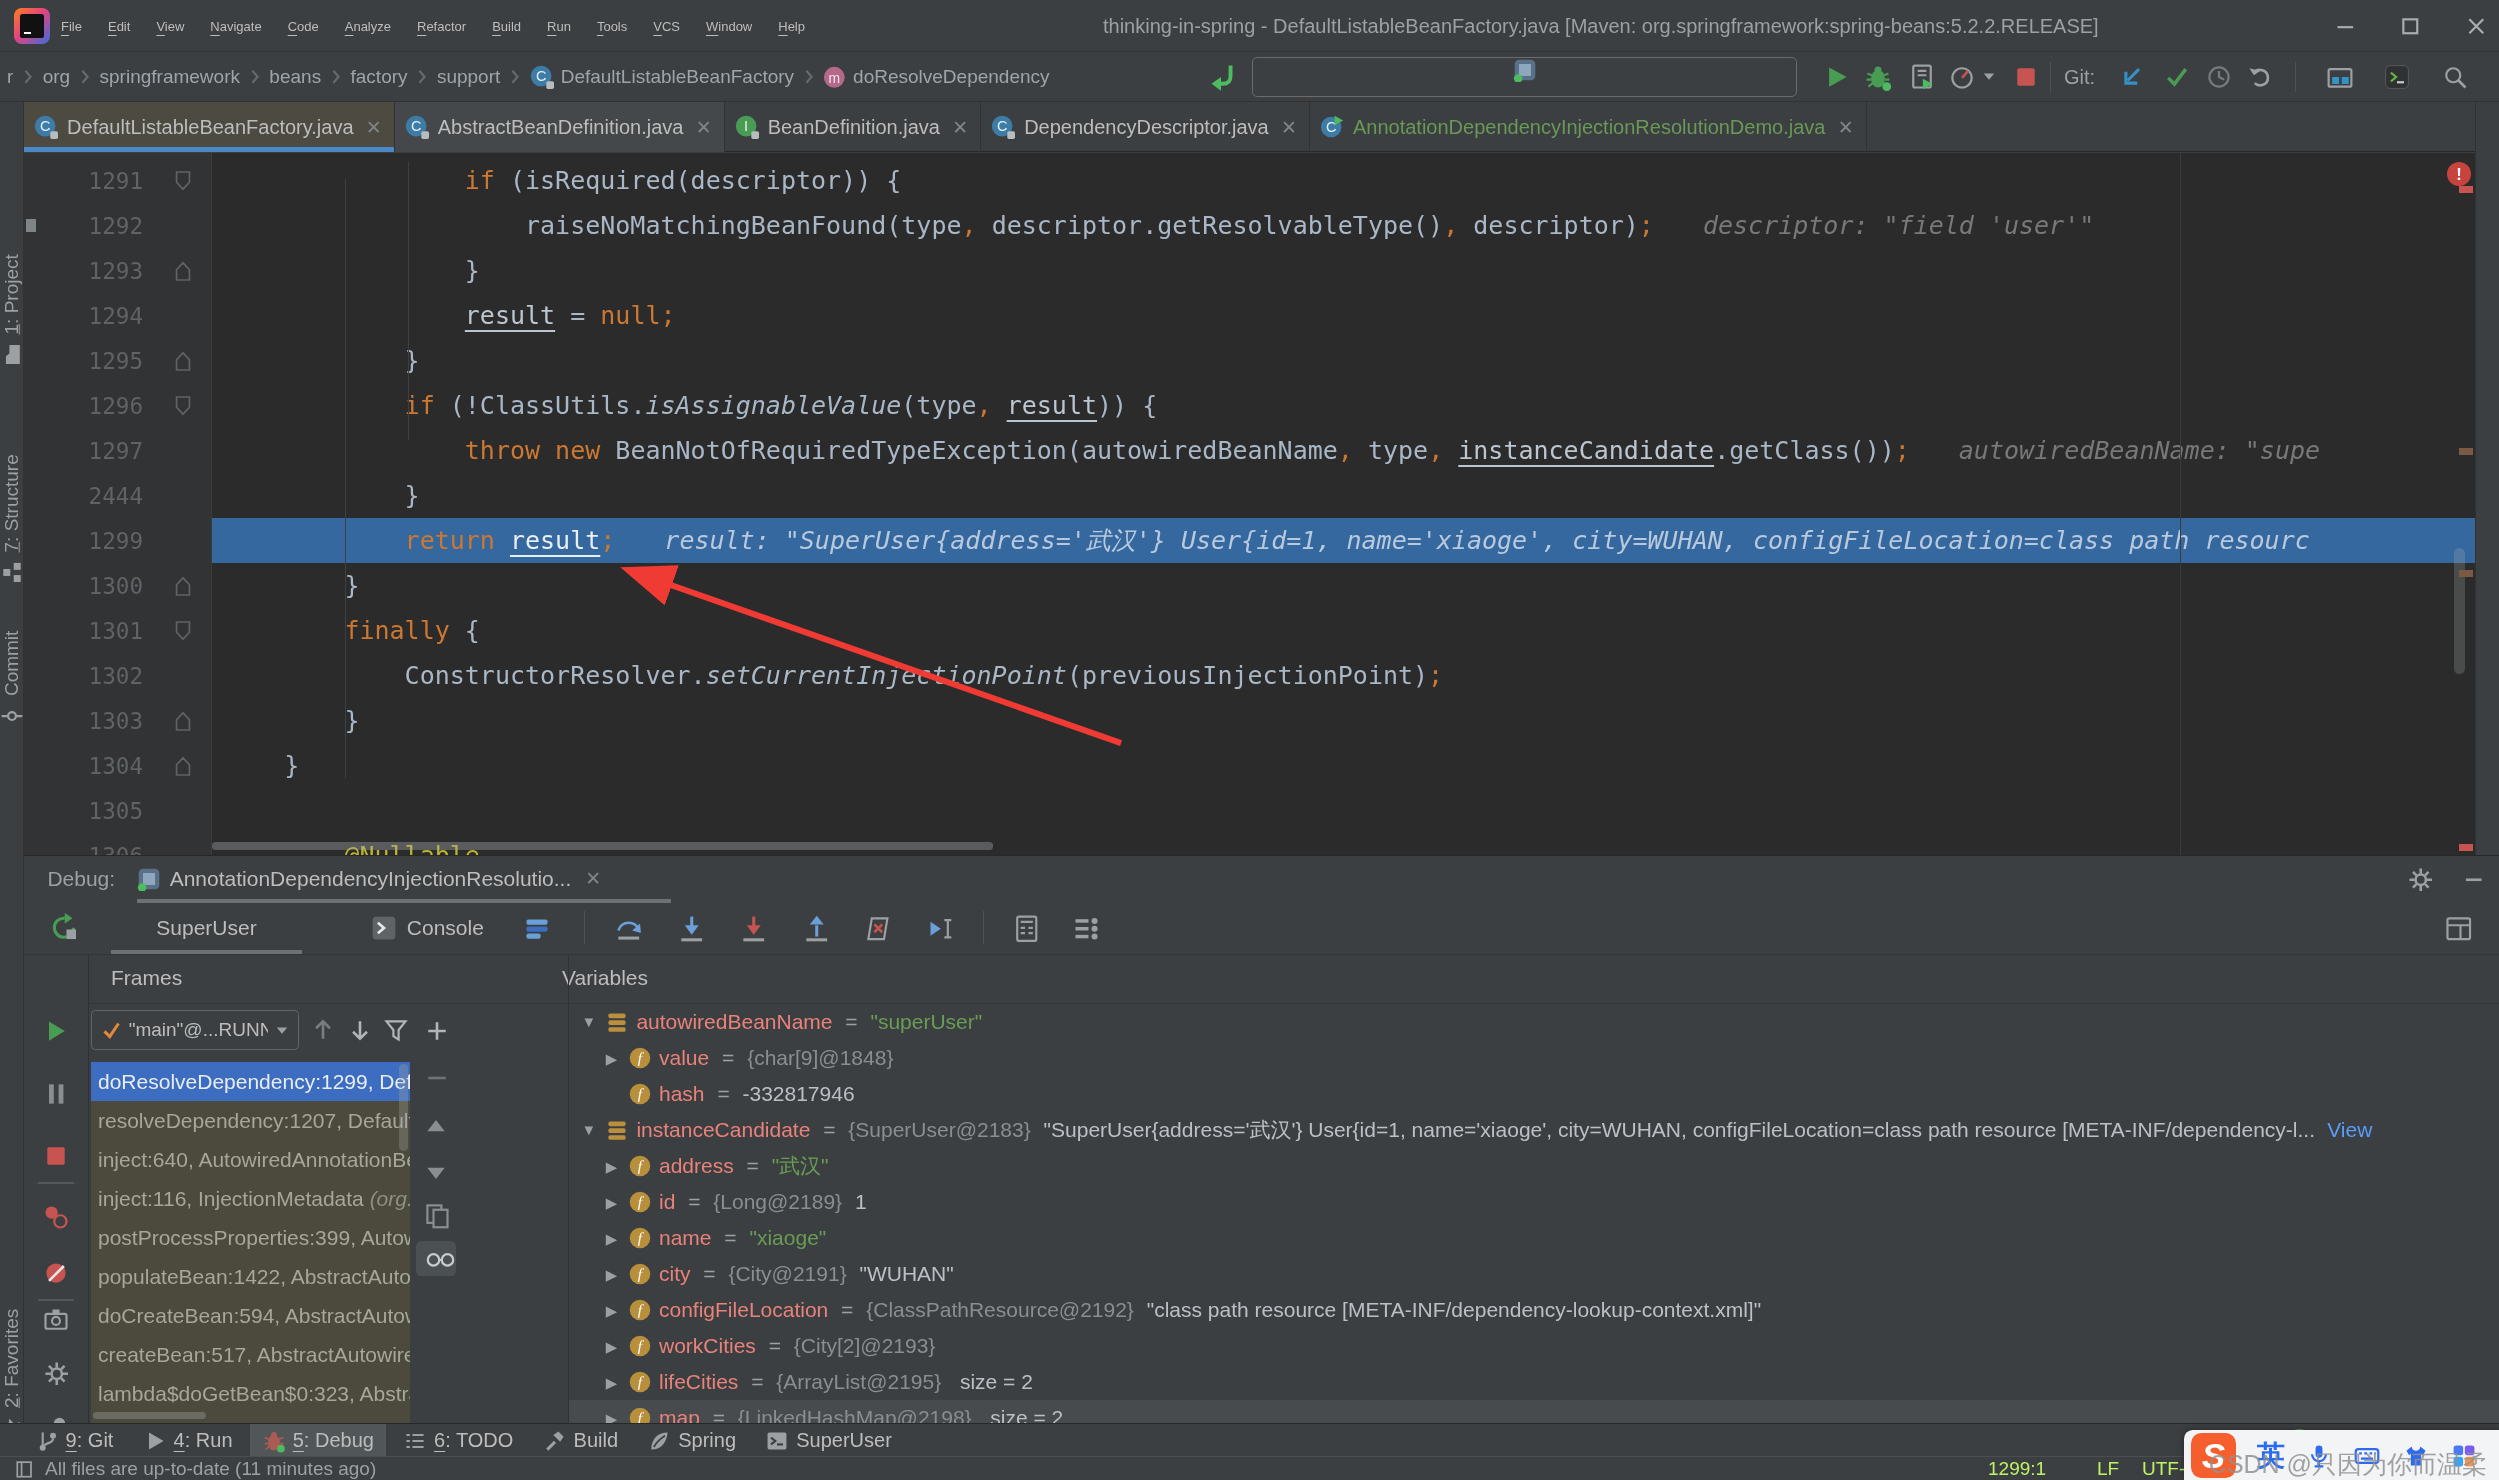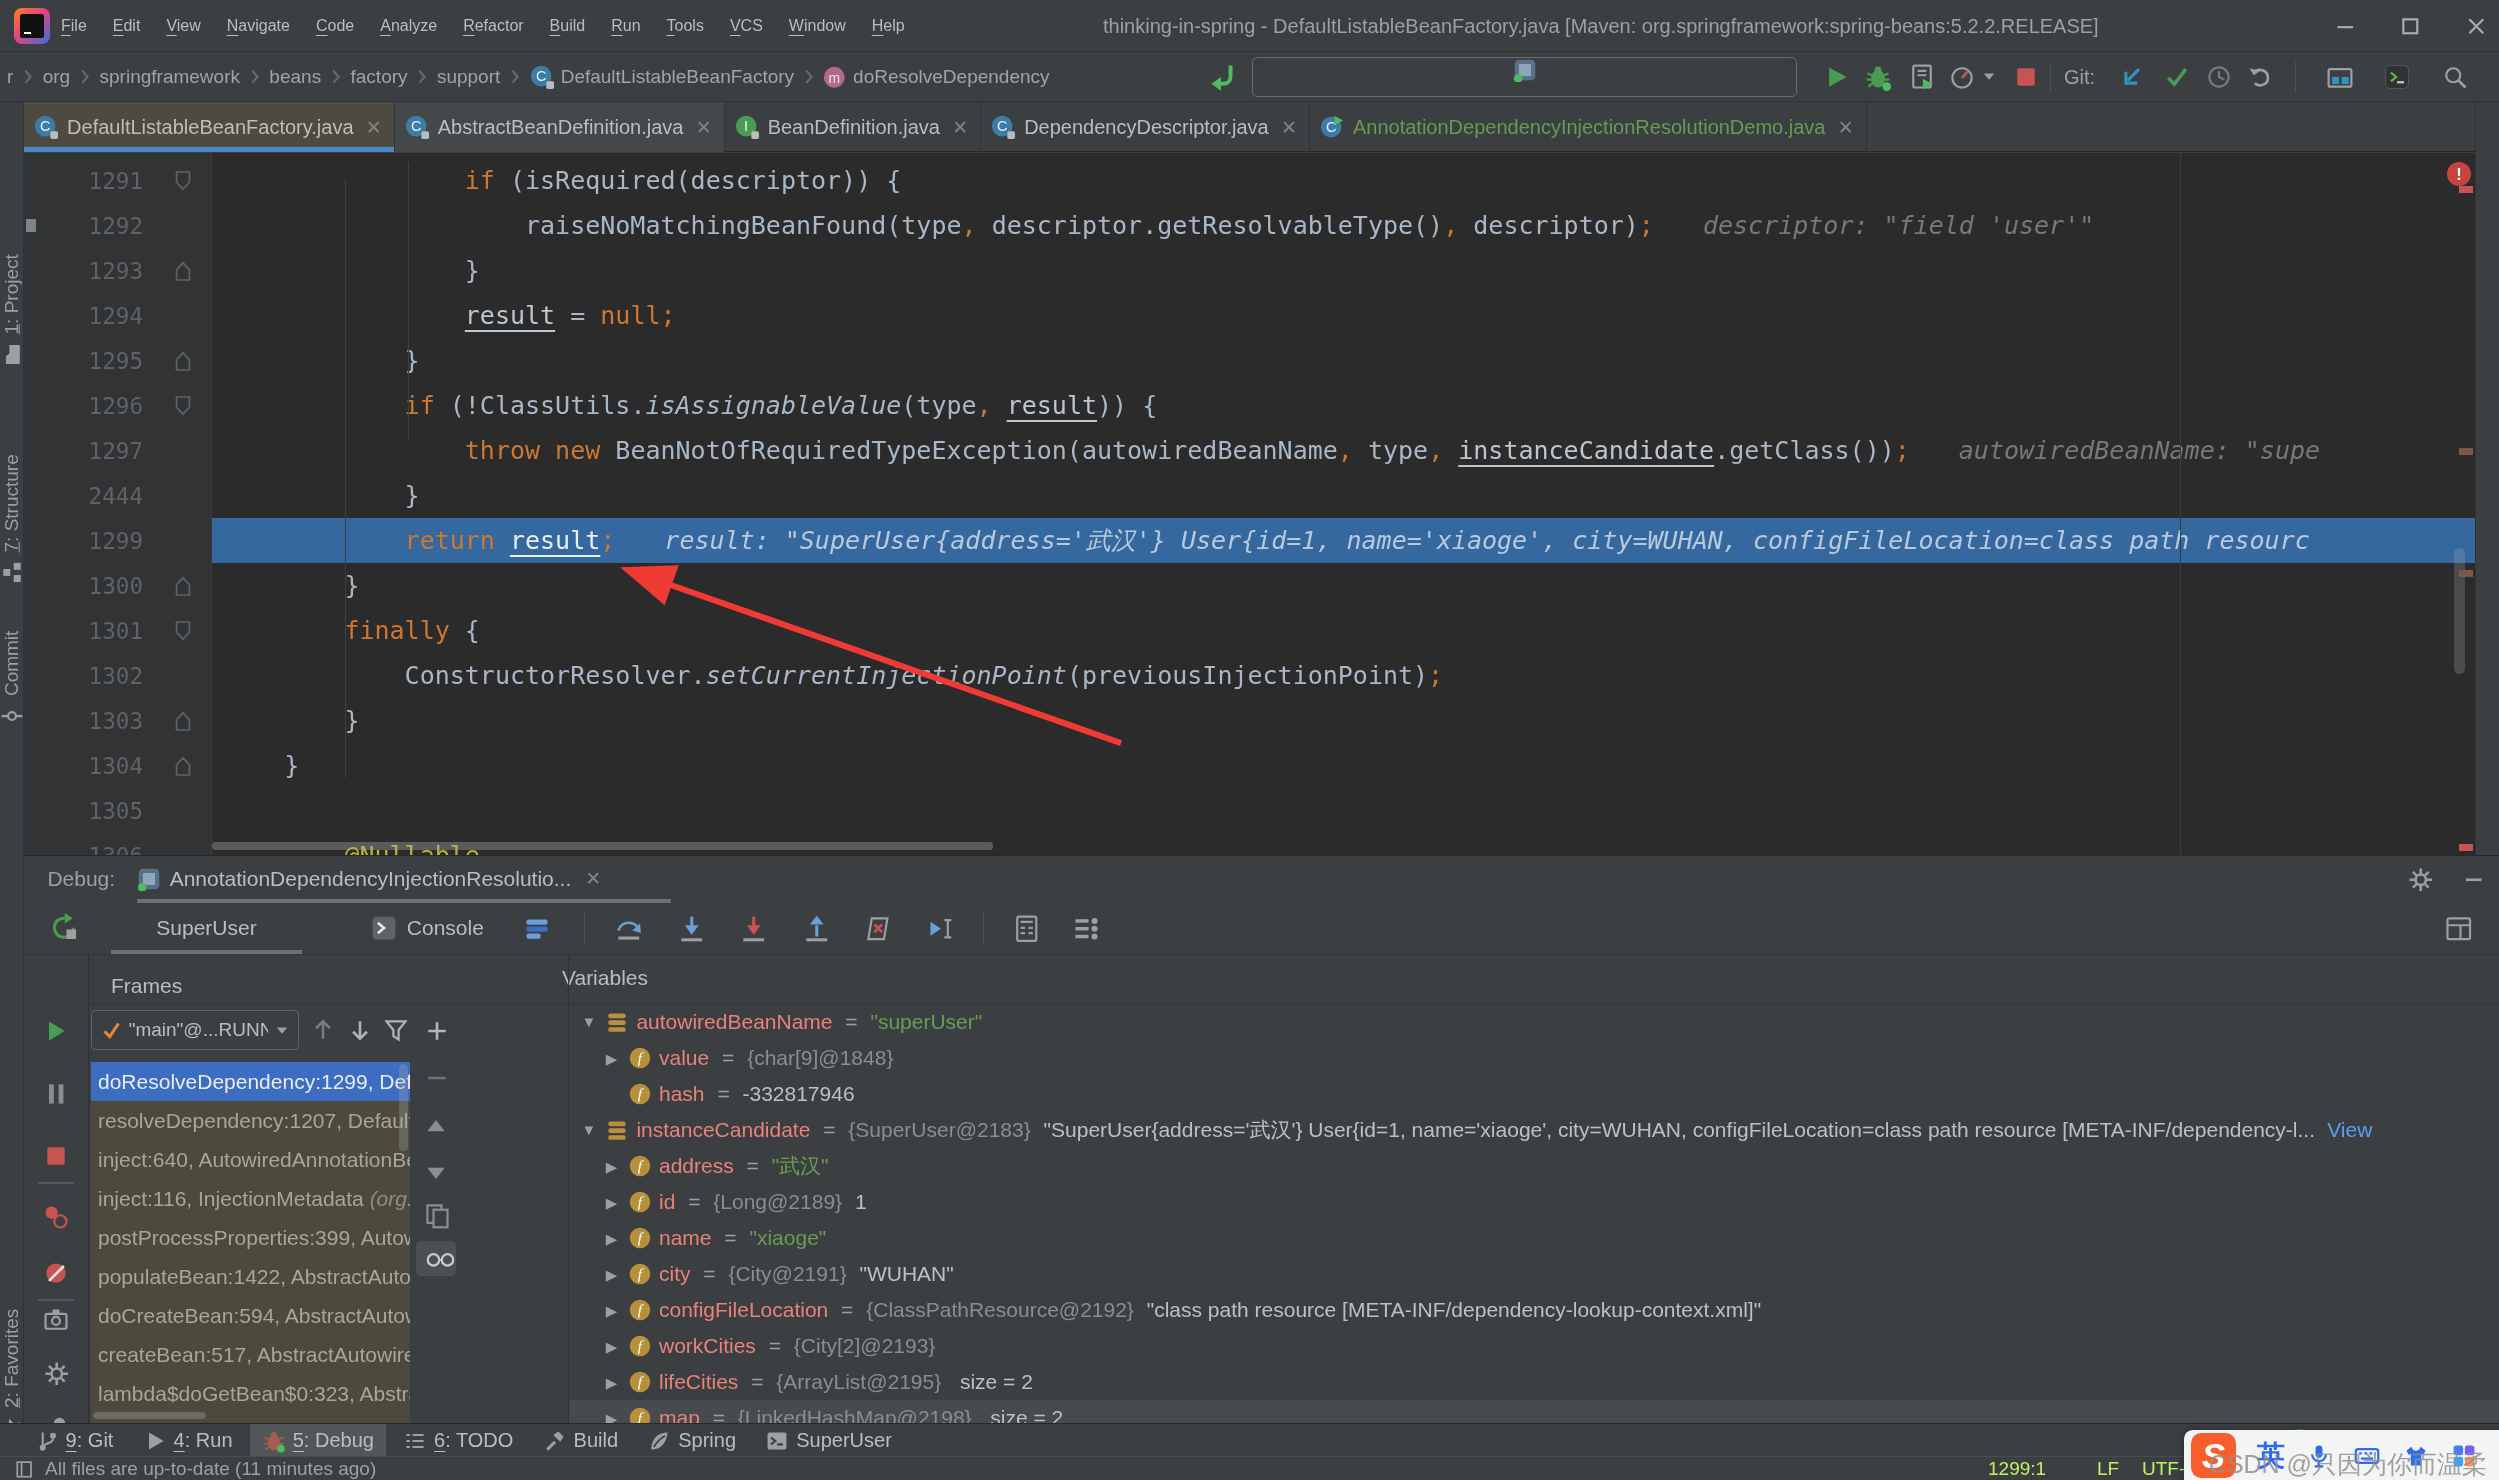--- a/index.html
+++ b/index.html
@@ -8,21 +8,21 @@
   svg { display:block; }
 
   
   #titlebar { position:absolute; left:0; top:0; width:2500px; height:52px;
     background:#3c3f41; border-bottom:0.9px solid #323232; }
   #logo { position:absolute; left:14px; top:7.8px; width:36px; height:36px; border-radius:7.8px;
     background:linear-gradient(135deg,#fc801d,#e4447d 45%,#3a6ce0); }
   #logo .inner { position:absolute; left:6px; top:6px; width:24px; height:24px; background:#111; border-radius:2.6px; }
   #logo .bar { position:absolute; left:9.5px; bottom:9.5px; width:7.8px; height:2.6px; background:#fff; }
   #menubar { position:absolute; left:61px; top:0; height:52px; display:flex; align-items:center; gap:26px; }
-  .menu-item { color:#bdbdbd; font-size:16px; cursor:default; }
+  .menu-item { color:#bdbdbd; font-size:13px; cursor:default; }
   .menu-item u { text-decoration-thickness:0.9px; text-underline-offset:3.5px; }
   #win-title { position:absolute; left:1103px; top:0; height:52px; line-height:52px;
     color:#9da0a3; font-size:20px; white-space:nowrap; }
   .winctl { position:absolute; top:7px; width:43px; height:38px; display:flex; align-items:center; justify-content:center; }
 
   
   #navbar { position:absolute; left:0; top:52px; width:2500px; height:50px;
     background:#3c3f41; border-bottom:0.9px solid #323232; }
   #breadcrumbs { position:absolute; left:7px; top:0; height:50px; display:flex; align-items:center; gap:8.7px; }
   .bc-item { color:#9da5ab; font-size:19px; white-space:nowrap; display:flex; align-items:center; gap:7px; }
@@ -91,21 +91,21 @@
   #dbg-tab .lbl { color:#bdbdbd; font-size:21px; }
   #dbg-tab .x { color:#7f8486; font-size:19px; margin-left:5.2px; }
   #dbg-tab-underline { position:absolute; left:113px; top:43px; width:534px; height:3.5px; background:#6e7173; }
   #dbg-toolbar-line { position:absolute; left:0; top:98px; width:2475px; height:0.9px; background:#333638; }
   .dtab-label { position:absolute; top:48px; height:47px; line-height:47px; color:#bdbdbd; font-size:21px; text-align:center; }
   #debugger-underline { position:absolute; left:87px; top:94px; width:191px; height:3.5px; background:#6e7173; }
   .dbg-vline { position:absolute; top:55px; width:0.9px; height:33px; background:#515151; }
   #vtb { position:absolute; left:0; top:99px; width:65px; height:470px; border-right:0.9px solid #2f3234; }
   .vtb-ic { position:absolute; left:18px; width:28px; height:28px; }
   .vtb-sep { position:absolute; left:14px; width:36px; height:1.7px; background:#55585a; }
-  #frames-title { position:absolute; left:87px; top:112px; height:35px; line-height:35px; color:#bdbdbd; font-size:21px; }
+  #frames-title { position:absolute; left:87px; top:104px; height:35px; line-height:35px; color:#bdbdbd; font-size:21px; }
   #vars-title { position:absolute; left:538px; top:104px; height:35px; line-height:35px; color:#bdbdbd; font-size:21px; }
   #panel-head-line { position:absolute; left:65px; top:147px; width:2410px; height:0.9px; background:#333638; }
   #thread-combo { position:absolute; left:67px; top:154px; width:208px; height:40px; border:0.9px solid #646464;
     border-radius:4.3px; display:flex; align-items:center; gap:7px; padding:0 8.7px; }
   #thread-combo .lbl { color:#bdbdbd; font-size:19px; white-space:nowrap; overflow:hidden; flex:1; }
   .ftb-ic { position:absolute; top:161px; width:26px; height:26px; }
   #frames-list { position:absolute; left:67px; top:206px; width:319px; height:363px; overflow:hidden; }
   .frow { height:39px; line-height:39px; padding-left:7px; font-size:21px; color:#a6a699;
     background:#4c4a3c; white-space:nowrap; overflow:hidden; }
   .frow.sel { background:#3d6dc0; color:#e8edf2; }

